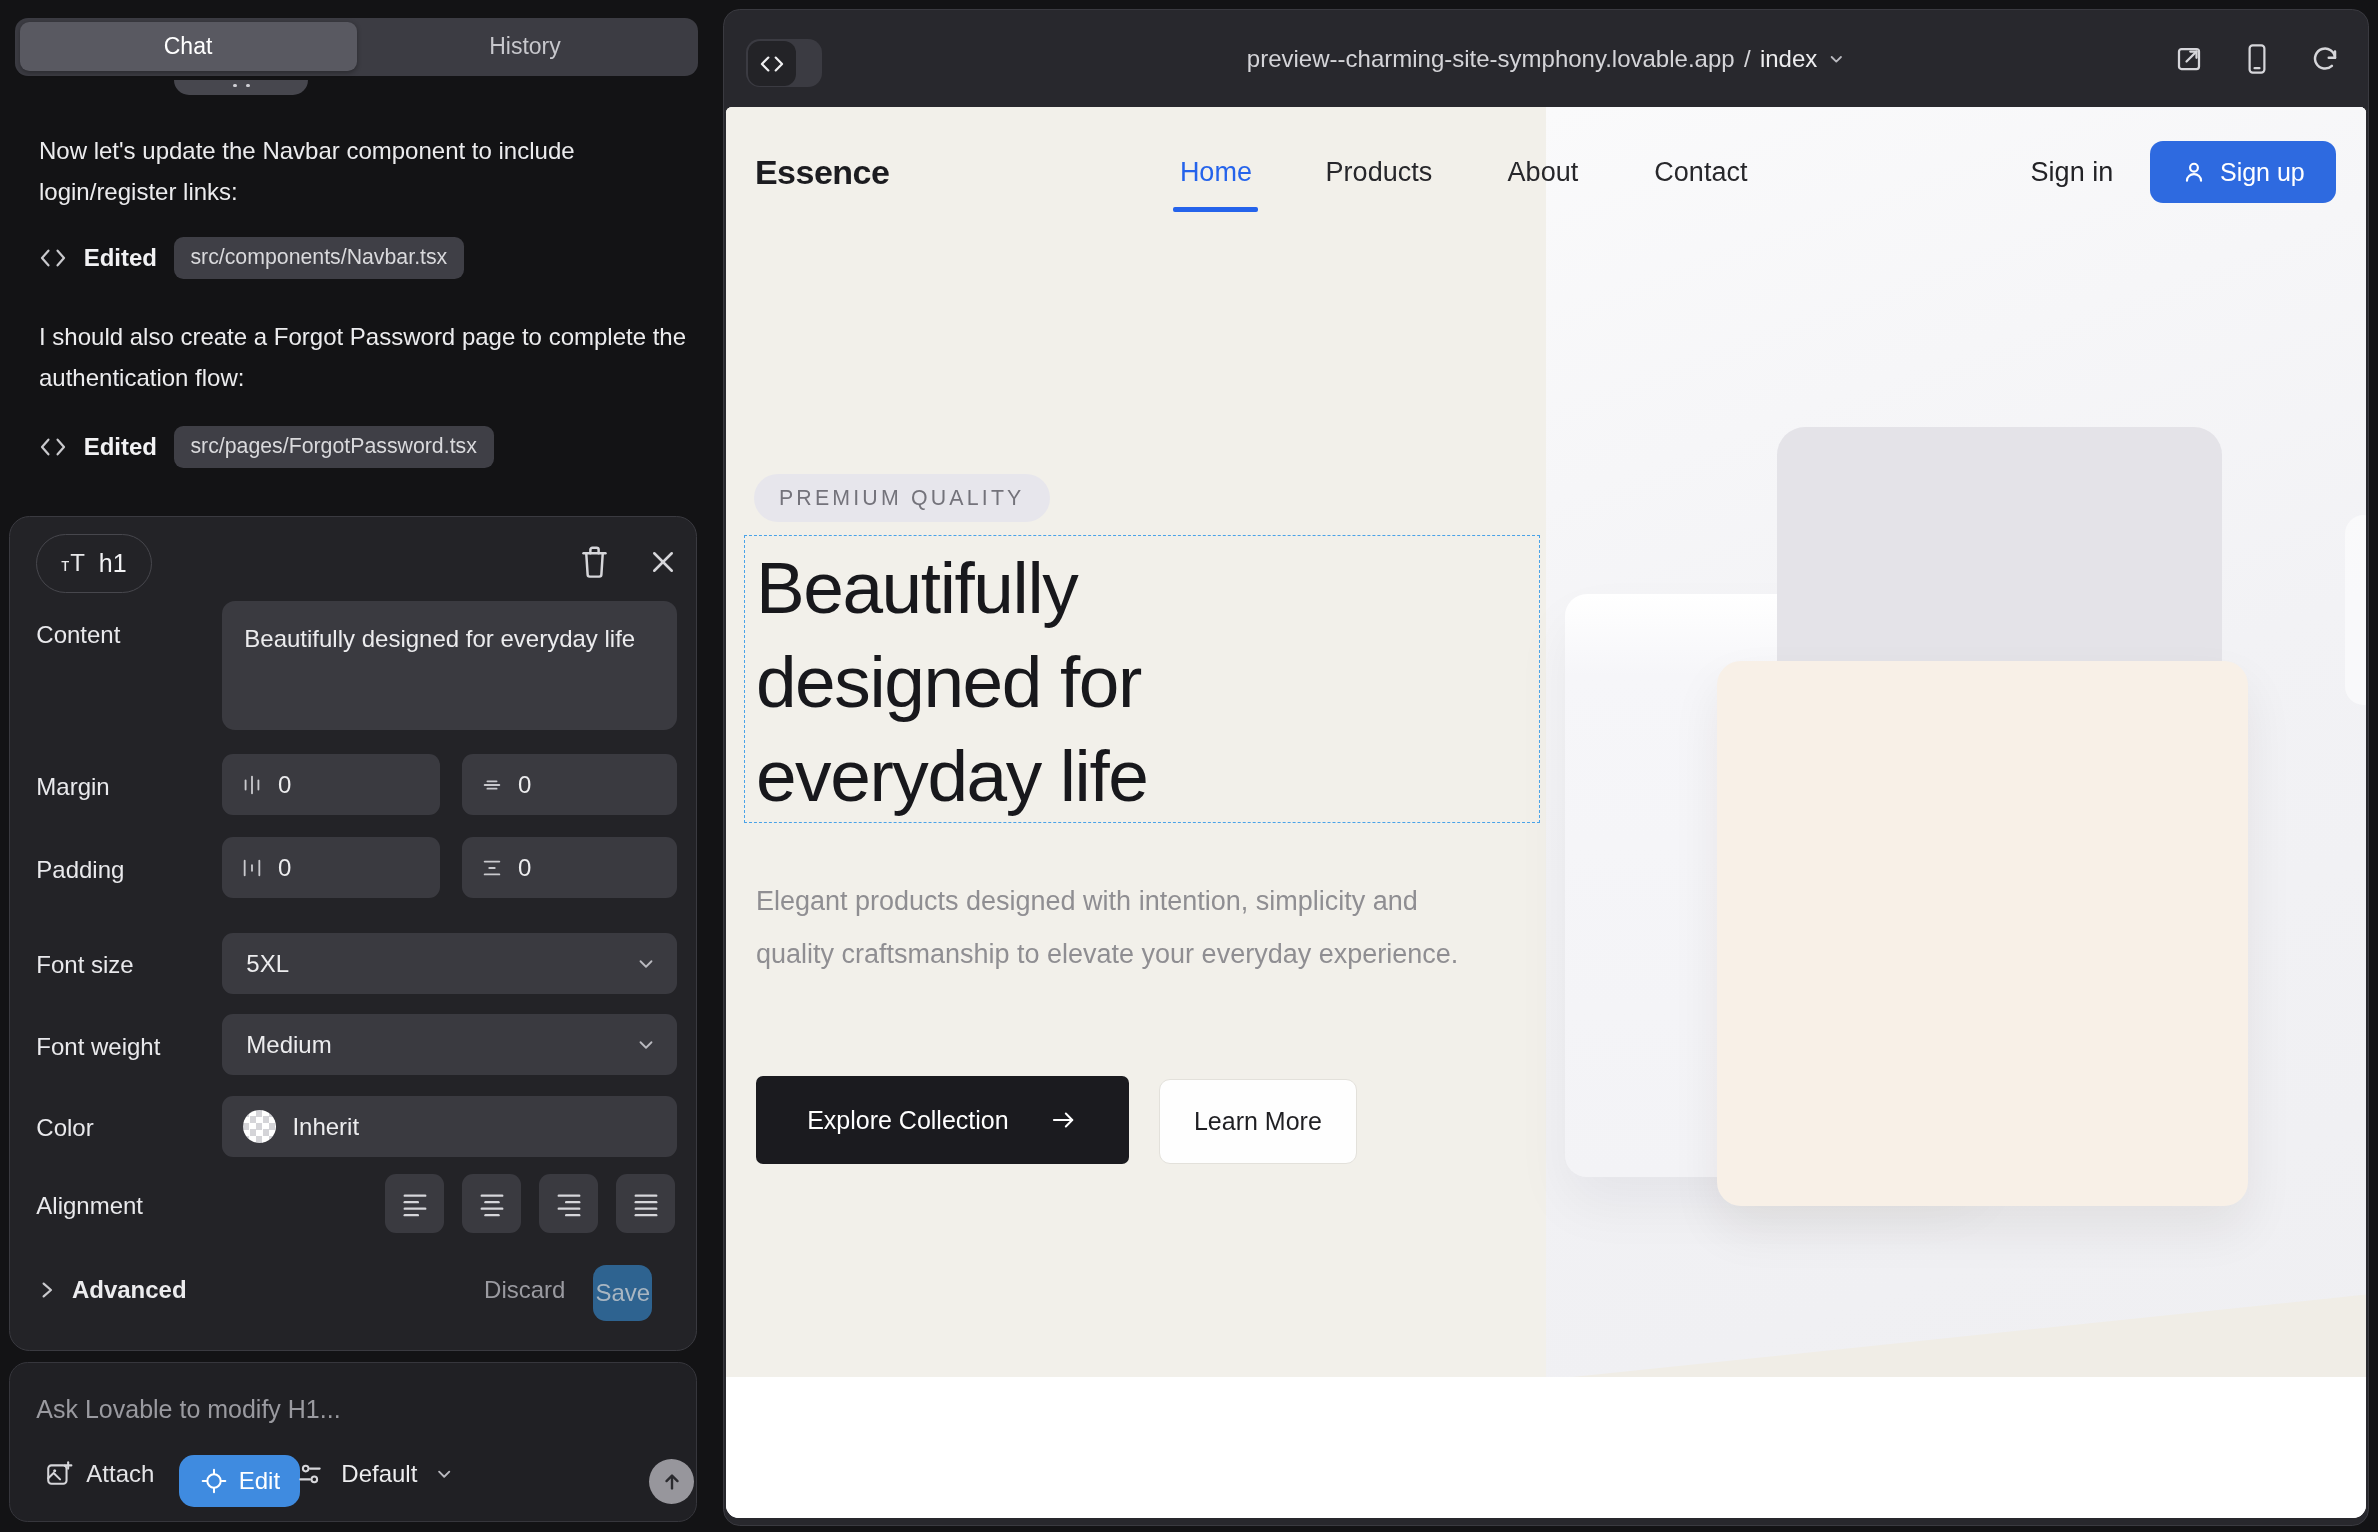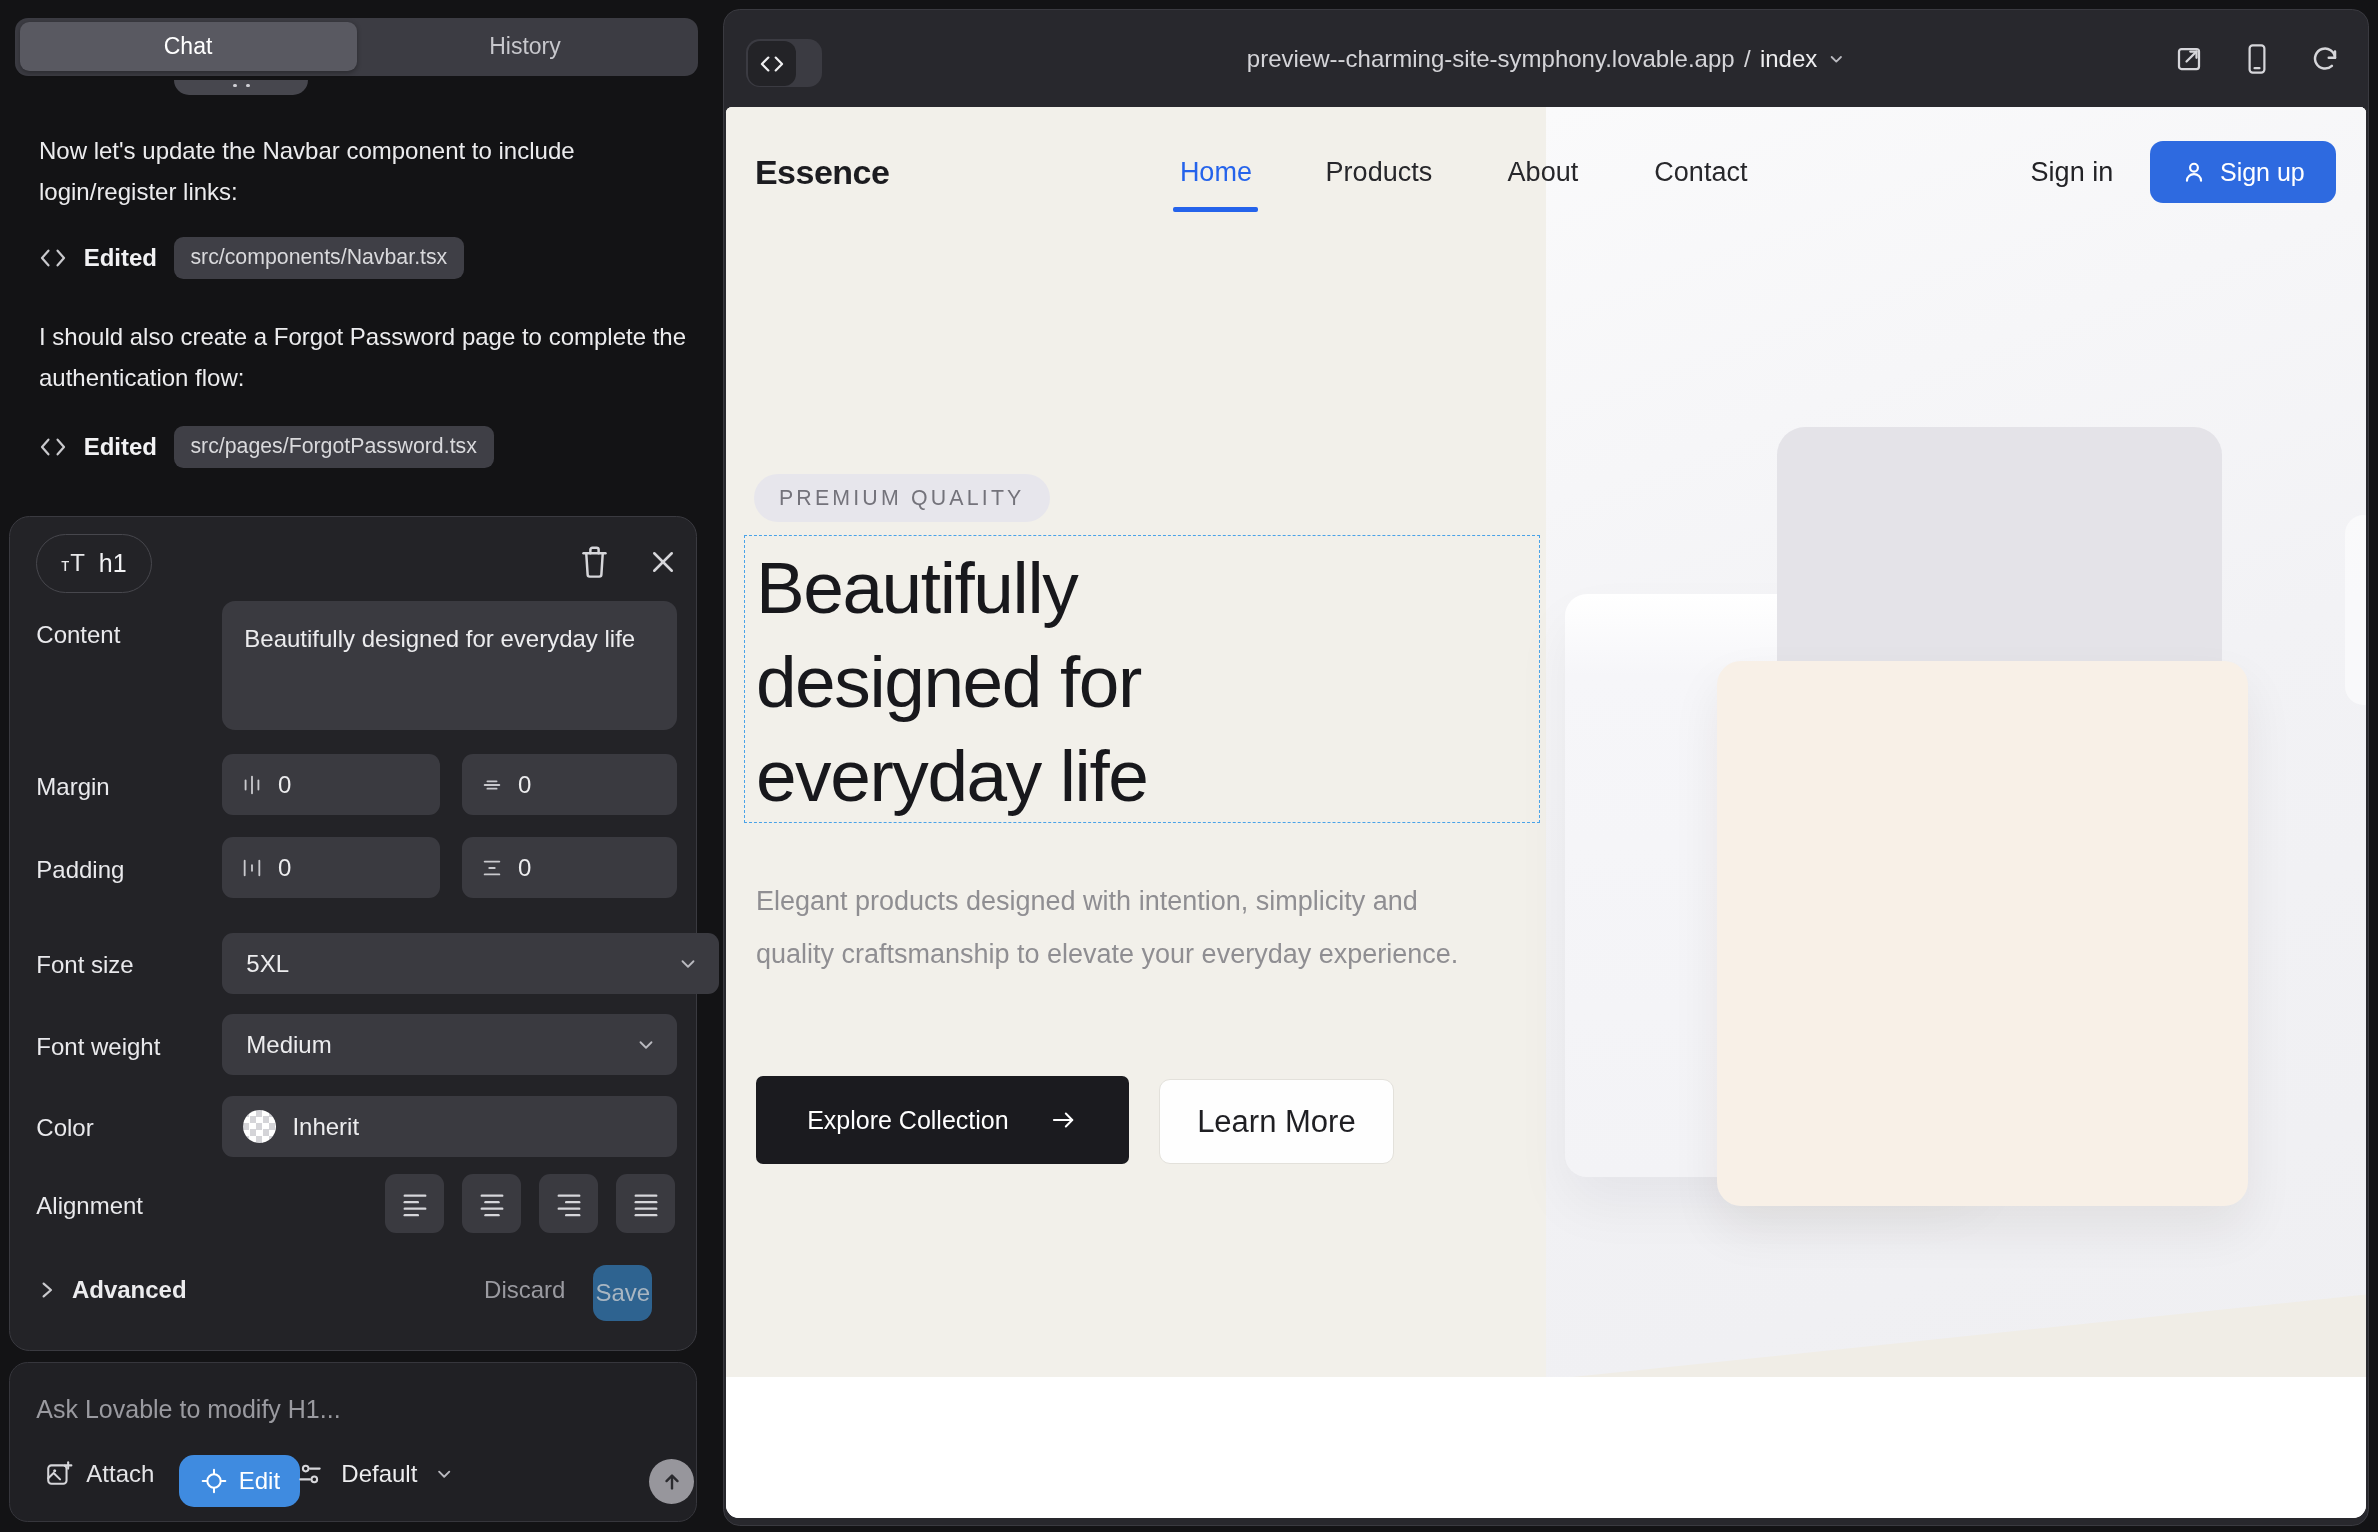--- a/index.html
+++ b/index.html
@@ -59,21 +59,21 @@
   .signin { position:absolute; left:1346px; top:50%; transform:translate(-50%,-50%); font-size:27px; color:#222226; cursor:pointer; }
   .signup { position:absolute; left:1424px; top:34px; width:186px; height:62px; background:#2e6ae0; border-radius:13px; display:flex; align-items:center; justify-content:center; gap:13px; color:#fff; font-size:25px; }
   .hero { position:absolute; left:0; top:130px; width:1643px; height:1140px; }
   .card { position:absolute; }
   .wedge { position:absolute; left:0; top:0; width:100%; height:100%; clip-path:polygon(844px 1140px,1643px 1057px,1643px 1140px); background:#f0ede6; }
   .badge { position:absolute; left:28px; top:237px; height:48px; padding:0 25px; background:#e7e6ec; border-radius:25px; display:flex; align-items:center; font-size:21.3px; letter-spacing:3.2px; color:#74737b; }
   .sel-box { position:absolute; left:18.6px; top:298px; width:796px; height:288px; border:1.9px dashed #4aa3e8; }
   .hero-h1 { position:absolute; left:30px; top:304px; font-size:73px; line-height:94px; font-weight:500; letter-spacing:-1.4px; color:#18181c; }
   .hero-p { position:absolute; left:30px; top:638px; width:742px; font-size:27px; line-height:53px; color:#8f8e92; }
   .cta-primary { position:absolute; left:30px; top:839px; width:373px; height:88px; background:#1b1b1f; border-radius:7px; display:flex; align-items:center; justify-content:center; gap:41px; color:#fff; font-size:25px; }
-  .cta-secondary { position:absolute; left:433px; top:842px; width:235px; height:85px; background:#fefefe; border:0.9px solid #e3e1db; border-radius:11px; display:flex; align-items:center; justify-content:center; color:#1f1f23; font-size:31px; }
+  .cta-secondary { position:absolute; left:433px; top:842px; width:198px; height:85px; background:#fefefe; border:0.9px solid #e3e1db; border-radius:11px; display:flex; align-items:center; justify-content:center; color:#1f1f23; font-size:25px; }
   .white-section { position:absolute; left:0; top:1270px; width:100%; height:148px; background:#ffffff; }
 </style>
 </head>
 <body>
 
 <div class="abs tabbar">
   <div class="tab active">Chat</div>
   <div class="tab">History</div>
 </div>
 
@@ -170,21 +170,21 @@
       <svg width="22" height="22" viewBox="0 0 24 24" stroke="#c9c9cd" stroke-width="2" stroke-linecap="round">
         <line x1="4" y1="5" x2="20" y2="5"></line>
           <line x1="9" y1="12" x2="15" y2="12"></line>
           <line x1="4" y1="19" x2="20" y2="19"></line>
       </svg>
     </span>
     <span>0</span>
   </div>
 
   <div class="row-label" style="top:434px;">Font size</div>
-  <div class="ctrl" style="left:212px; top:416px; width:497px; height:61px; padding-left:24px;">
+  <div class="ctrl" style="left:212px; top:416px; width:455px; height:61px; padding-left:24px;">
     <span>5XL</span>
     <span class="select-chevron">
       <svg width="22" height="22" viewBox="0 0 24 24" fill="none" stroke="#b9b9bf" stroke-width="2" stroke-linecap="round" stroke-linejoin="round">
           <polyline points="6,9 12,15 18,9"></polyline>
         </svg>
     </span>
   </div>
 
   <div class="row-label" style="top:516px;">Font weight</div>
   <div class="ctrl" style="left:212px; top:497px; width:455px; height:61px; padding-left:24px;">

